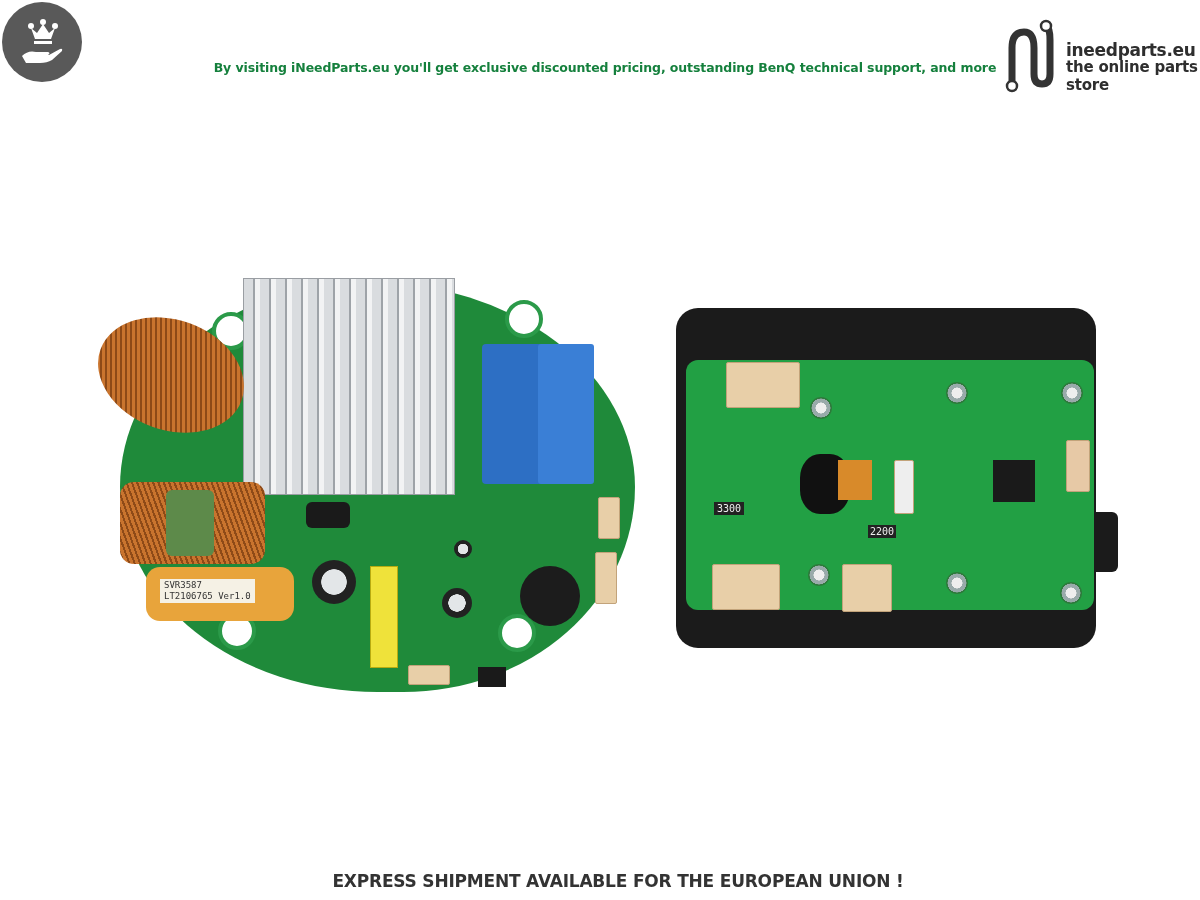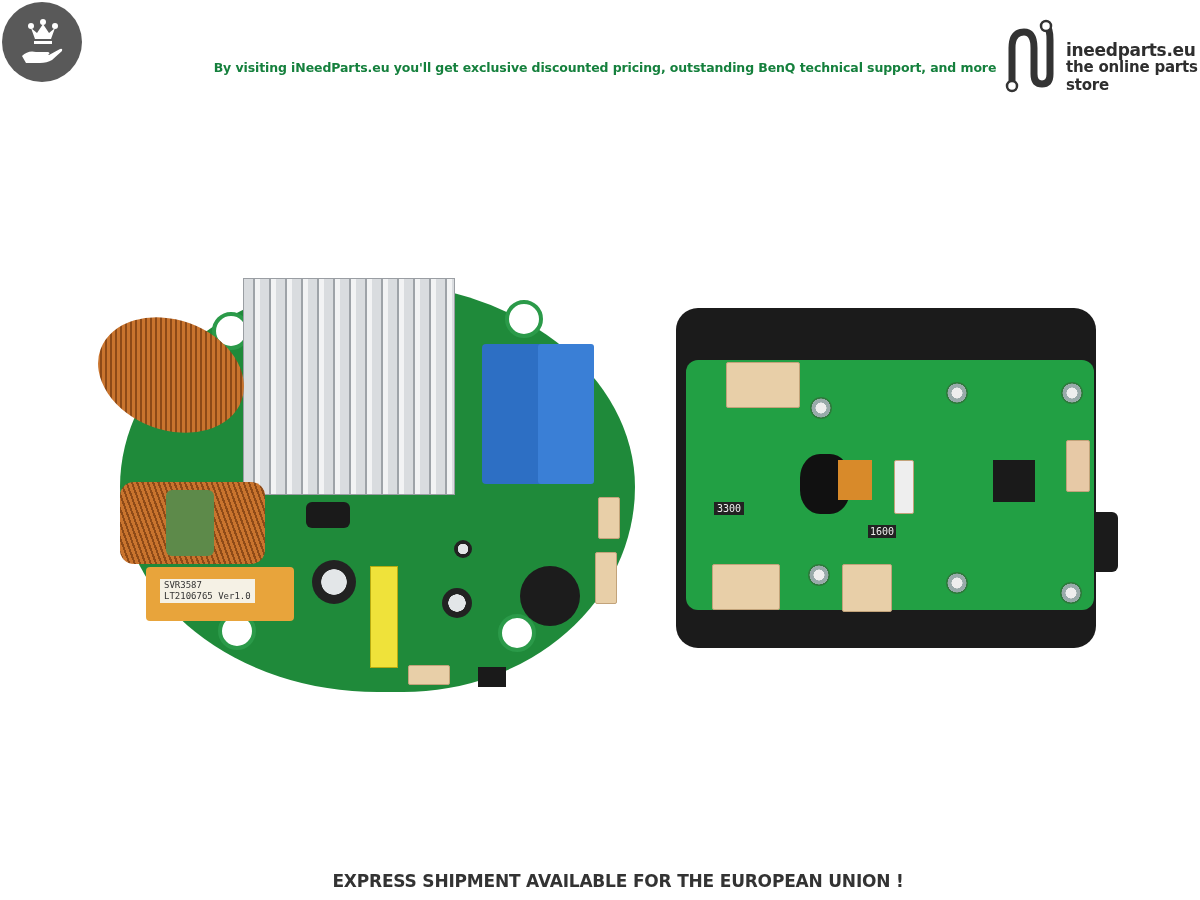--- a/index.html
+++ b/index.html
@@ -15,21 +15,21 @@
   
   .board1{position:absolute;left:120px;top:282px;width:515px;height:410px;}
   .pcb1{position:absolute;left:0;top:0;width:515px;height:410px;border-radius:48% 52% 45% 50% / 50% 50% 50% 50%;background:#1f8a3a;}
   .heatsink{position:absolute;left:123px;top:-4px;width:210px;height:215px;background:repeating-linear-gradient(90deg,#d9dcdf 0 9px,#9ea3a8 9px 11px,#f2f3f4 11px 16px);border:1px solid #9a9ea3;}
   .cap-blue{position:absolute;left:362px;top:62px;width:110px;height:140px;background:#2d6fc4;border-radius:4px;}
   .cap-blue2{position:absolute;left:418px;top:62px;width:56px;height:140px;background:#3a7fd6;border-radius:3px;}
   .coil{position:absolute;border-radius:50%;background:repeating-linear-gradient(70deg,#c9742e 0 3px,#8e4a17 3px 5px);}
   .coil1{left:-24px;top:38px;width:150px;height:110px;transform:rotate(20deg);}
   .coil2{left:0;top:200px;width:145px;height:82px;border-radius:14px;}
   .coil2 .core{position:absolute;left:46px;top:8px;width:48px;height:66px;background:#5d8a4a;border-radius:6px;}
-  .yellow-cap{position:absolute;left:26px;top:285px;width:148px;height:54px;background:#e8a43b;border-radius:4px;}
+  .yellow-cap{position:absolute;left:26px;top:285px;width:148px;height:54px;background:#e8a43b;border-radius:14px;}
   .yellow-cap .lbl{position:absolute;left:14px;top:12px;background:#f5f1e5;font-size:9px;color:#333;padding:1px 4px;line-height:11px;font-family:"DejaVu Sans Mono",monospace;}
   .transformer{position:absolute;left:250px;top:284px;width:26px;height:100px;background:#efe23a;border:1px solid #b8ab10;}
   .elcap{position:absolute;border-radius:50%;background:radial-gradient(circle,#e3e6e8 0 40%,#222 42%);}
   .buzzer{position:absolute;left:400px;top:284px;width:60px;height:60px;border-radius:50%;background:#1c1c1c;}
   .hole{position:absolute;width:30px;height:30px;border-radius:50%;background:#fff;border:4px solid #2b9a49;}
 
   
   .board2{position:absolute;left:668px;top:302px;width:460px;height:355px;}
   .frame{position:absolute;left:8px;top:6px;width:420px;height:340px;background:#1b1b1b;border-radius:22px;}
   .frame-tab{position:absolute;left:420px;top:210px;width:30px;height:60px;background:#1b1b1b;border-radius:6px;}
@@ -100,21 +100,21 @@
   <div class="frame-tab"></div>
   <div class="pcb2"></div>
   <div class="connector" style="left:58px;top:60px;width:72px;height:44px;"></div>
   <div class="connector" style="left:44px;top:262px;width:66px;height:44px;"></div>
   <div class="connector" style="left:174px;top:262px;width:48px;height:46px;"></div>
   <div class="ribbon-hole"></div>
   <div class="ribbon"></div>
   <div class="connector" style="left:226px;top:158px;width:18px;height:52px;background:#eee;"></div>
   <div class="chip" style="left:325px;top:158px;width:42px;height:42px;"></div>
   <div class="res" style="left:46px;top:200px;width:30px;height:13px;">3300</div>
-  <div class="res" style="left:200px;top:223px;width:28px;height:13px;">1600</div>
+  <div class="res" style="left:200px;top:223px;width:28px;height:13px;">2200</div>
   <div class="screw" style="left:142px;top:95px;"></div>
   <div class="screw" style="left:278px;top:80px;"></div>
   <div class="screw" style="left:393px;top:80px;"></div>
   <div class="screw" style="left:140px;top:262px;"></div>
   <div class="screw" style="left:278px;top:270px;"></div>
   <div class="screw" style="left:392px;top:280px;"></div>
   <div class="connector" style="left:398px;top:138px;width:22px;height:50px;background:#e7c9a6;"></div>
 </div>
 
 <div class="footer">EXPRESS SHIPMENT AVAILABLE FOR THE EUROPEAN UNION !</div>

